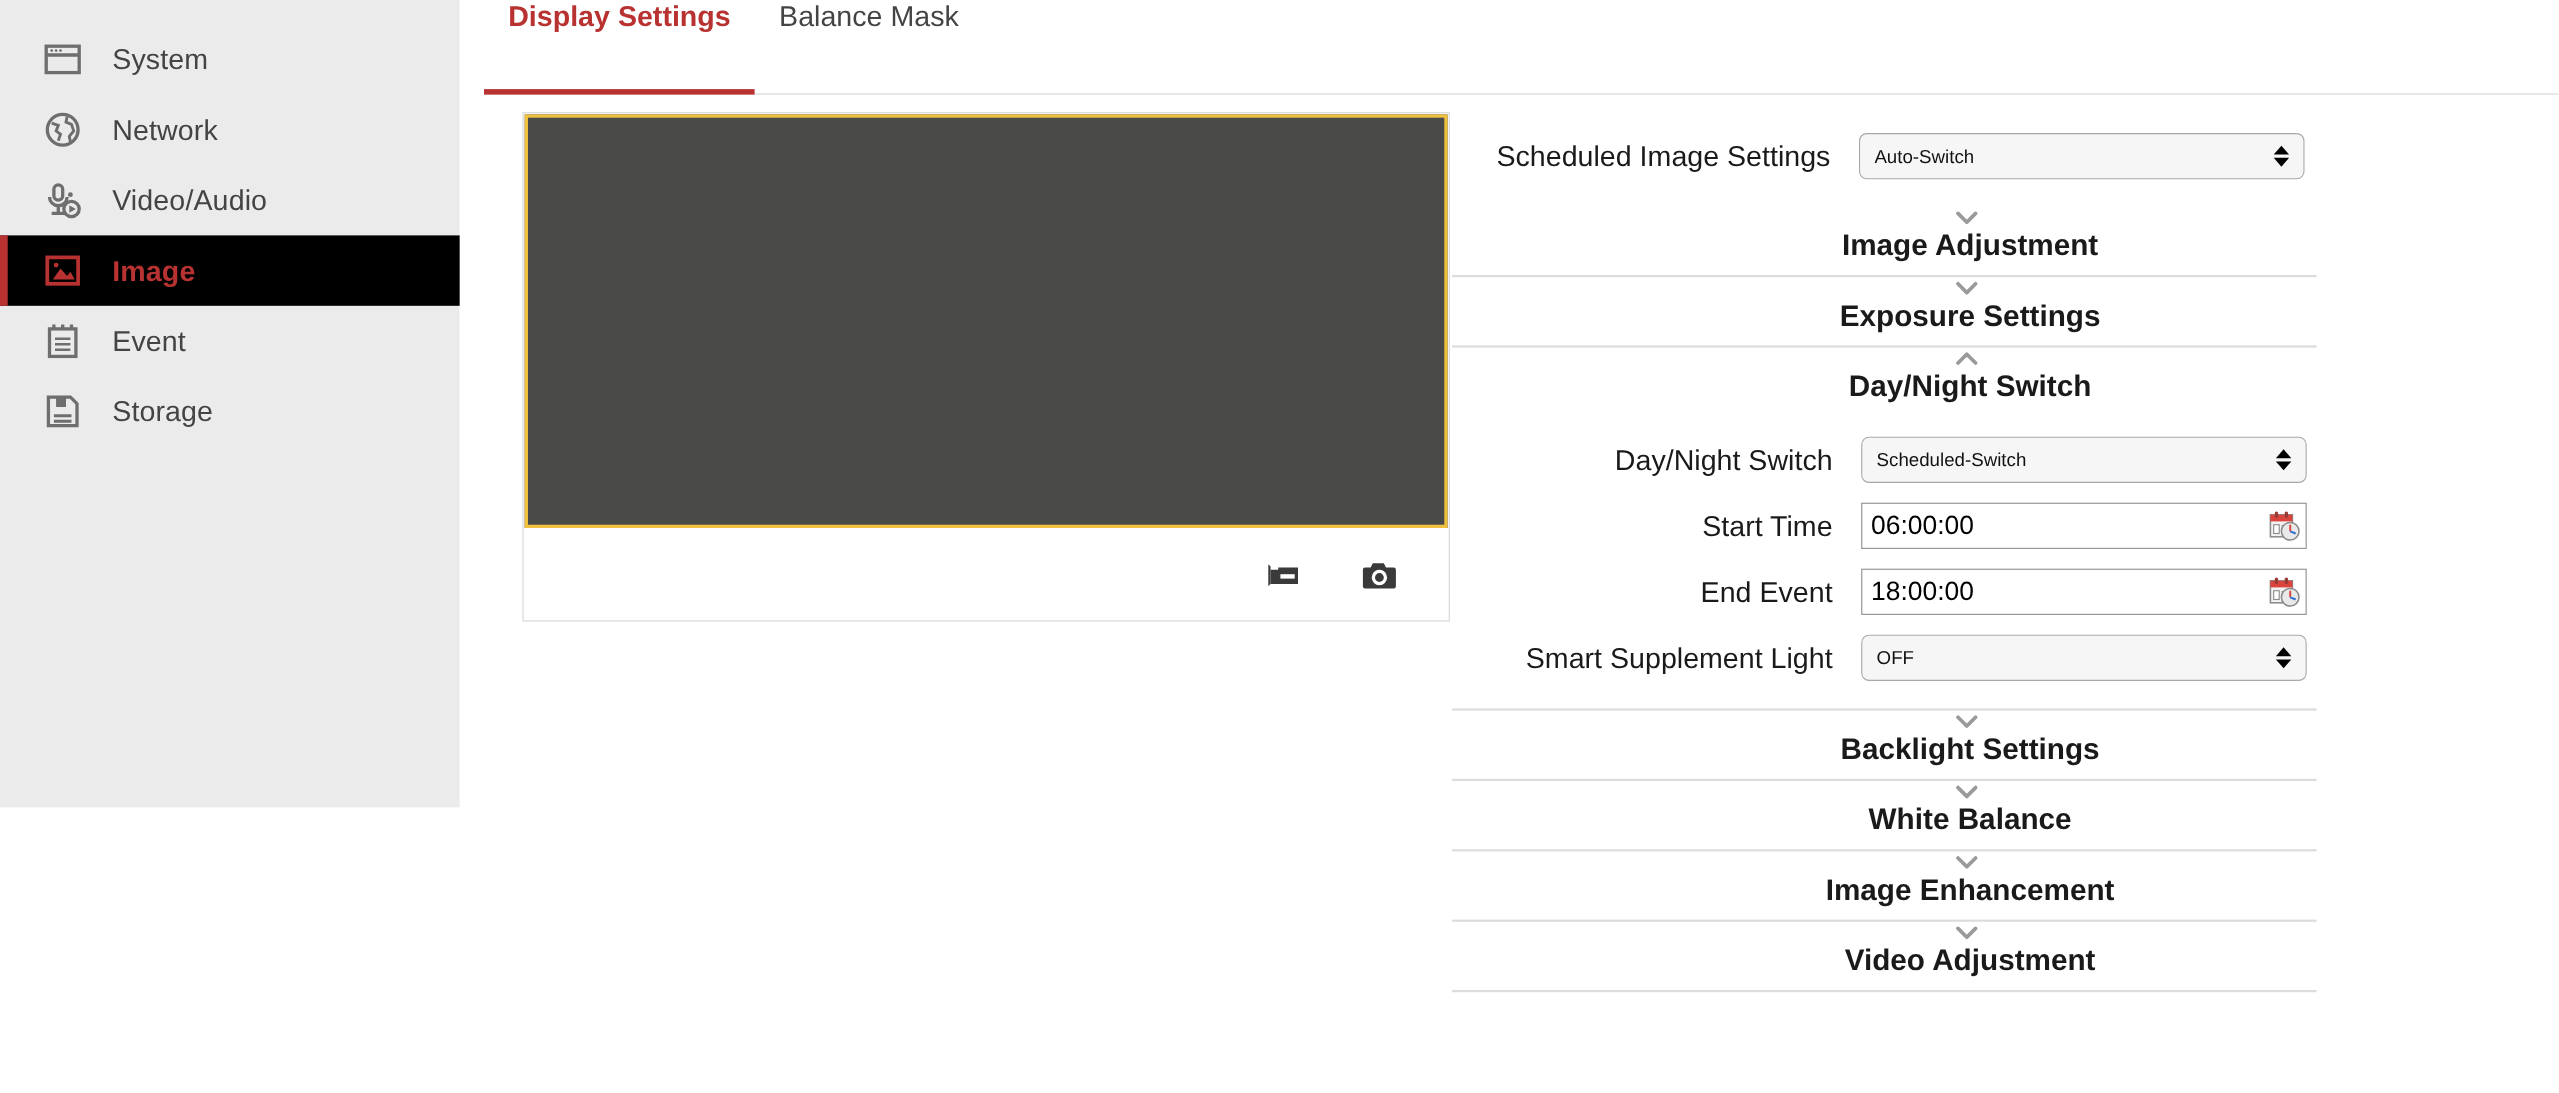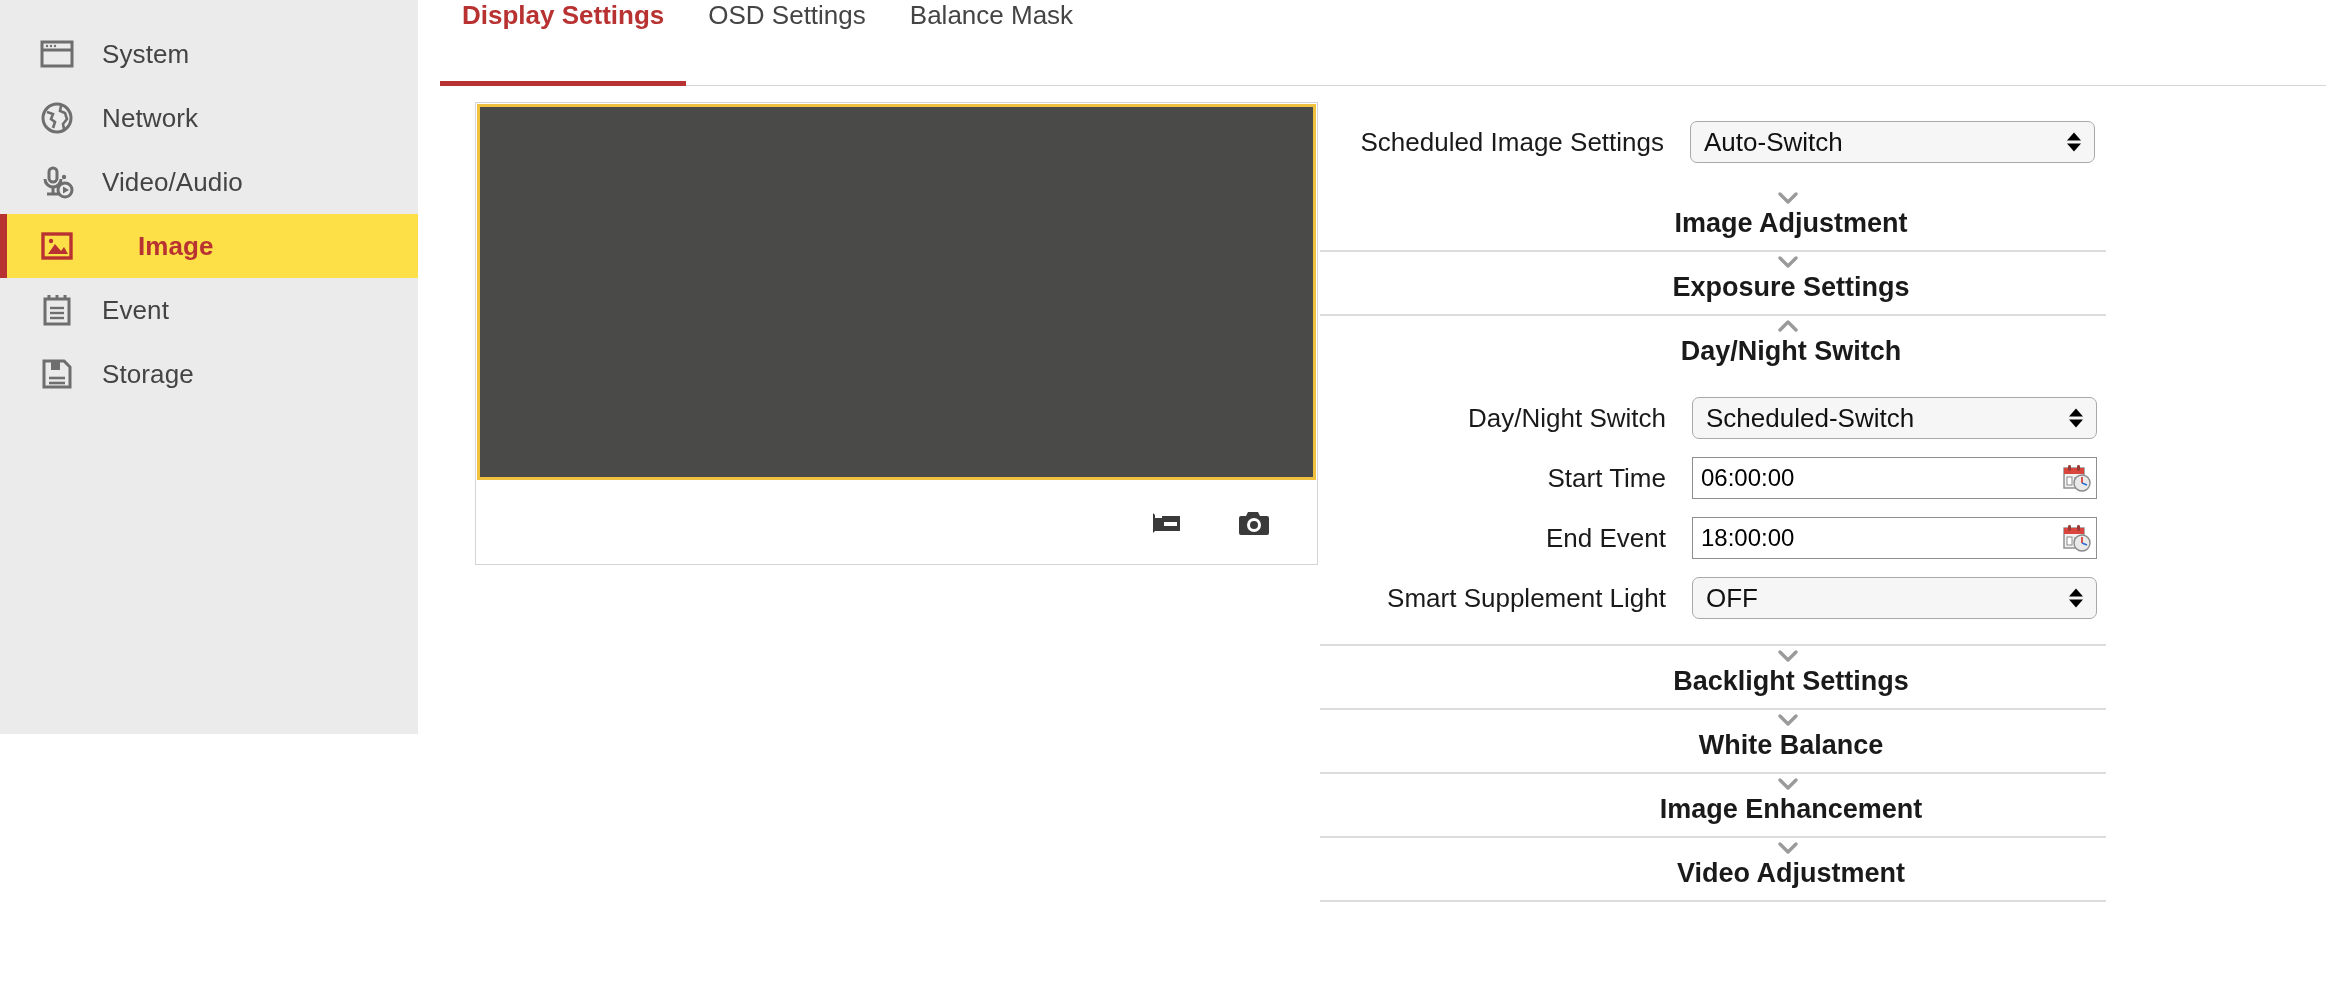--- a/index.html
+++ b/index.html
@@ -27,22 +27,21 @@
   }
   .nav-item {
     position: relative;
     height: 64px;
     display: flex;
     align-items: center;
     padding-left: 38px;
     cursor: pointer;
   }
   .nav-item.active {
-    background: #fde047;
-    gap: 36px;
+    background: #000000;
   }
   .nav-item.active::before {
     content: "";
     position: absolute;
     left: 0; top: 0; bottom: 0;
     width: 7px;
     background: #b93232;
   }
   .nav-icon {
     width: 38px; height: 38px;
@@ -163,21 +162,21 @@
     padding-right: 26px;
     font-size: 26px;
     color: #1a1a1a;
     white-space: nowrap;
   }
   .ctl { position: relative; }
 
   select.sel {
     width: 405px;
     height: 42px;
-    font-size: 26px;
+    font-size: 17px;
     font-family: "Liberation Sans", sans-serif;
     color: #111;
     padding: 0 36px 0 13px;
     border: 1px solid #a9a9a9;
     border-radius: 7px;
     background: #f6f6f6;
     -webkit-appearance: none;
     appearance: none;
     cursor: pointer;
   }
@@ -344,23 +343,20 @@
       <span class="nav-label">Storage</span>
     </div>
 
   </nav>
 
   <div id="main">
 
     <div id="tabbar">
       <div class="tab active">
         <span>Display Settings</span>
-      </div>
-      <div class="tab">
-        <span>OSD Settings</span>
       </div>
       <div class="tab">
         <span>Balance Mask</span>
       </div>
     </div>
 
     <div id="content">
 
       <div id="preview-col">
         <div id="preview-box">

